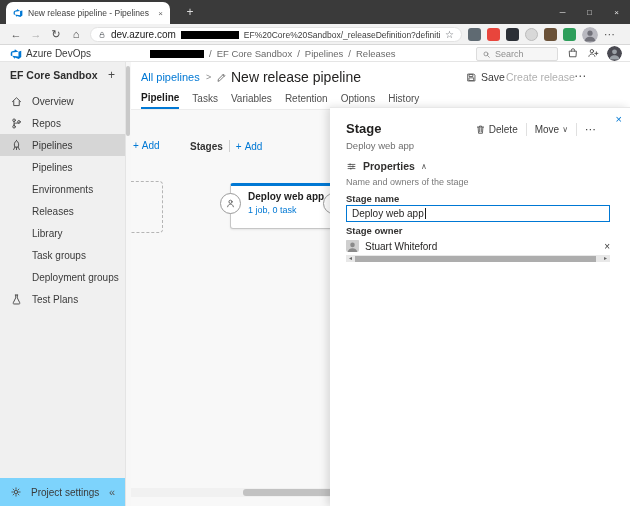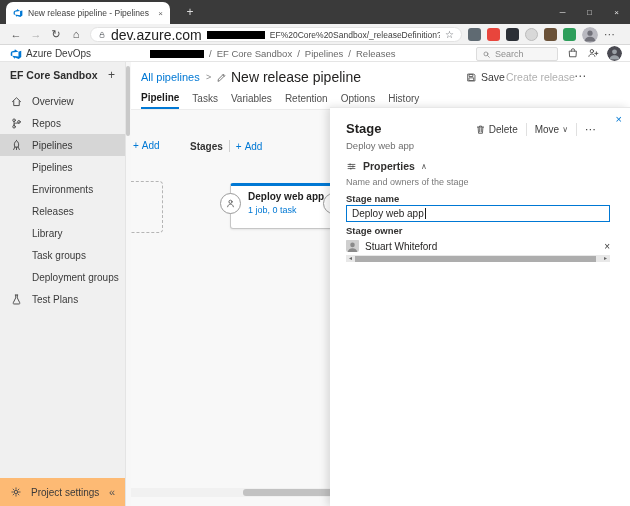--- a/index.html
+++ b/index.html
@@ -19,21 +19,21 @@
   .winctrls { right:0; top:0; height:24px; display:flex; }
   .winctrls span { width:27px; height:24px; display:flex; align-items:center; justify-content:center;
                    color:#e3e3e3; font-size:8px; }
 
   
   .toolbar { left:0; top:24px; width:630px; height:21px; background:#f2f2f2; border-bottom:1px solid #d8d8d8; }
   .navbtn { top:24px; width:16px; height:20px; display:flex; align-items:center; justify-content:center;
             font-size:11px; color:#4a4a4a; }
   .urlpill { left:90px; top:27px; width:372px; height:15px; background:#fff; border:1px solid #e3e3e3;
              border-radius:8px; display:flex; align-items:center; gap:5px; padding:0 7px; }
-  .url-host { font-size:14px; color:#222; white-space:nowrap; }
+  .url-host { font-size:10px; color:#222; white-space:nowrap; }
   .redact { background:#000; }
   .url-path { flex:1; font-size:8.5px; color:#3c3c3c; white-space:nowrap; overflow:hidden; }
   .star { font-size:10px; color:#5f6368; }
   .extrow { left:468px; top:26px; height:17px; display:flex; align-items:center; gap:6px; }
   .ext { width:13px; height:13px; border-radius:3px; }
   .ext.round { border-radius:50%; }
   .av16 { width:16px; height:16px; border-radius:50%; overflow:hidden; }
   .moremenu { font-size:11px; color:#555; }
 
   
@@ -54,21 +54,21 @@
   .projadd { font-size:12px; color:#4a4a4a; }
   .sitems { left:0; top:90px; width:125px; }
   .side-item { height:22px; display:flex; align-items:center; gap:9px; padding:0 6px 0 10px;
                font-size:10px; color:#3a3a3a; }
   .side-item.indent { padding-left:32px; }
   .side-item.selected { background:#d6d6d6; }
   .sicon { width:13px; height:13px; flex:0 0 13px; }
   .sicon svg, .pi svg, .mini svg { display:block; width:100%; height:100%; fill:none; stroke:#4c4c4c;
     stroke-width:1.2; stroke-linecap:round; stroke-linejoin:round; }
   .sfooter { left:0; top:478px; width:125px; height:28px; display:flex; align-items:center; gap:9px;
-             padding:0 10px; font-size:10px; color:#3a3a3a; background:#fdba74; }
+             padding:0 10px; font-size:10px; color:#3a3a3a; background:#7dd3fc; }
   .collapse { margin-left:auto; font-size:11px; color:#555; }
   .sscroll { left:125px; top:62px; width:6px; height:444px; background:#f7f7f7; border-left:1px solid #e4e4e4; }
   .sscroll-thumb { left:126px; top:66px; width:4px; height:70px; background:#c9c9c9; border-radius:2px; }
 
   
   .mainbg { left:131px; top:62px; width:499px; height:444px; background:#fff; }
   .bc-parent { left:141px; top:71px; font-size:11px; color:#0078d4; }
   .bc-sep { left:206px; top:72px; font-size:9px; color:#8a8a8a; }
   .editicon { left:216px; top:72px; width:11px; height:11px; }
   .ptitle { left:231px; top:69px; font-size:14px; color:#201f1e; }

